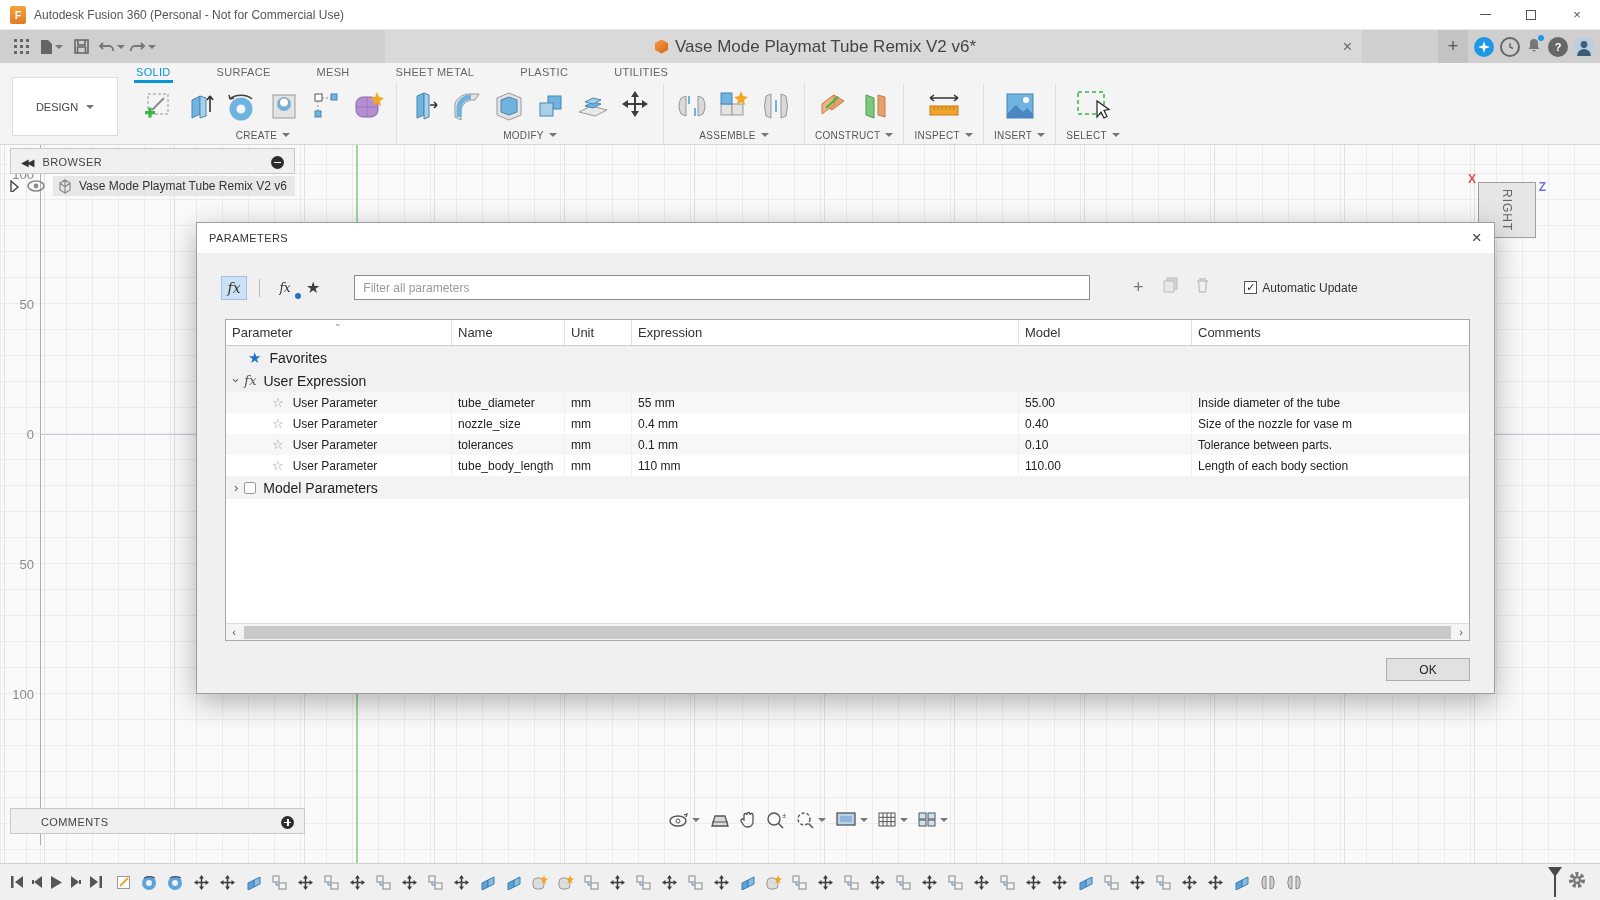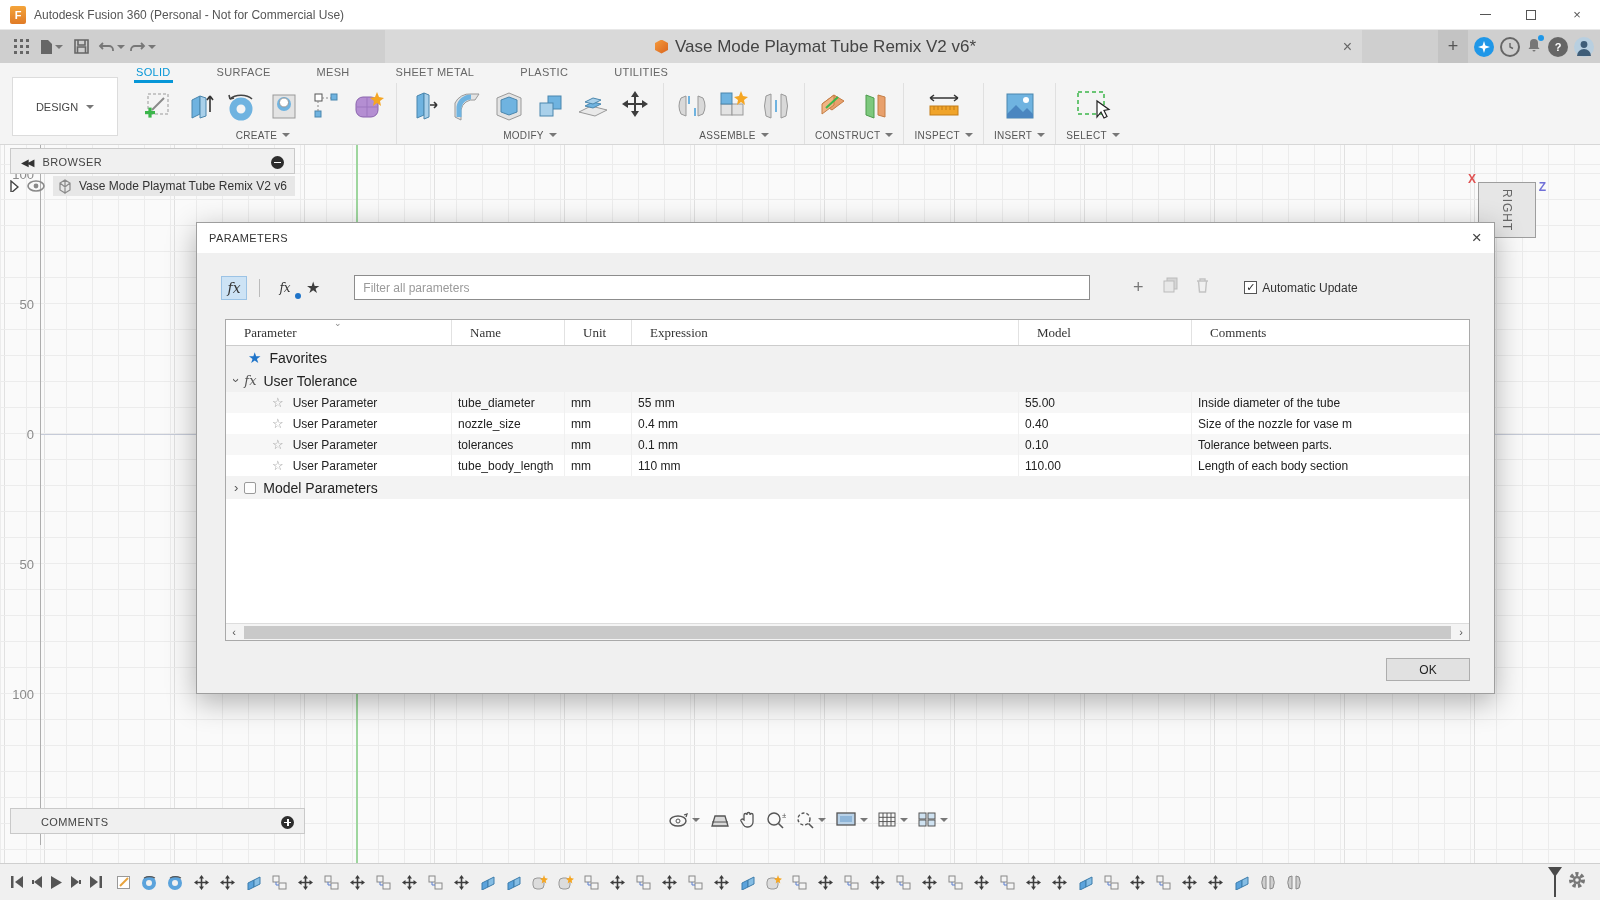--- a/index.html
+++ b/index.html
@@ -129,22 +129,22 @@
   .dlg-tool { font-size:18px; color:#777; width:24px; text-align:center; }
   .dlg-tool.disabled { color:#c2c2c2; }
   .auto-upd { display:flex; align-items:center; gap:5px; margin-left:22px; font-size:12px; color:#333; }
   .checkbox { width:13px; height:13px; border:1px solid #555; background:#fff; font-size:11px;
     line-height:11px; text-align:center; color:#222; }
 
   .ptable { position:absolute; left:28px; right:24px; top:96px; bottom:52px; background:#fff;
     border:1px solid #a9a9a9; overflow:hidden; }
   .trow { display:grid; grid-template-columns:226px 113px 67px 387px 173px 1fr; align-items:center; }
   .thead { height:26px; border-bottom:1px solid #ccc; font-size:13px; color:#333; position:relative; }
-  .thead > div { padding-left:18px; height:100%; display:flex; align-items:center;
-    border-right:1px solid #e2e2e2;font-family:Liberation Serif, serif; }
+  .thead > div { padding-left:6px; height:100%; display:flex; align-items:center;
+    border-right:1px solid #e2e2e2; }
   .thead > div:first-child { padding-left:4px; }
   .thead > div:last-child { border-right:none; }
   .sort-caret { position:absolute; left:108px; top:-2px; font-size:9px; color:#888; }
   .grow { height:23px; background:#f1f1f1; display:flex; align-items:center; font-size:14px; color:#222; }
   .grow .star-fav { color:#1f74c9; font-size:15px; margin:0 8px 0 22px; }
   .grow .exp { color:#555; font-size:13px; margin:0 6px 0 8px; display:inline-block; transform:rotate(90deg); }
   .grow .exp.col { transform:none; }
   .grow .fx-it { font-family:"DejaVu Serif", serif; font-style:italic; font-size:13px; color:#555; margin-right:7px; }
   .grow .cube-o { width:12px; height:12px; border:1px solid #9a9a9a; border-radius:2px; margin-right:7px; background:#fdfdfd; }
   .drow { height:21px; font-size:12px; color:#222; }
@@ -643,21 +643,21 @@
         <div>Model</div>
         <div>Comments</div>
       </div>
       <div class="grow">
         <span class="star-fav">★</span>
         <span>Favorites</span>
       </div>
       <div class="grow">
         <span class="exp">›</span>
         <span class="fx-it">fx</span>
-        <span>User Tolerance</span>
+        <span>User Expression</span>
       </div>
       <div id="param-rows">
           <div class="trow drow">
             <div>
               <span class="star-o">☆</span>
               <span>User Parameter</span>
             </div>
             <div>tube_diameter</div>
             <div>mm</div>
             <div>55 mm</div>

